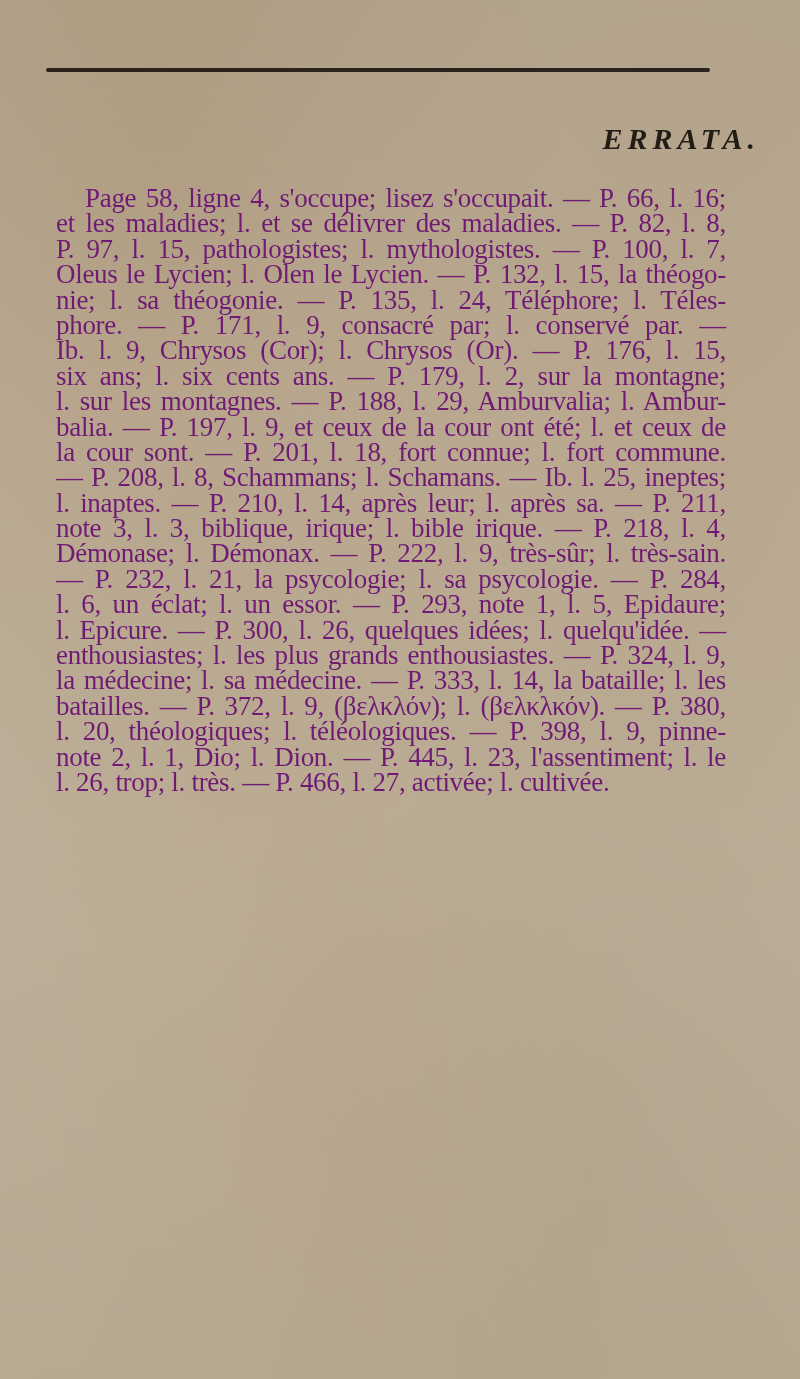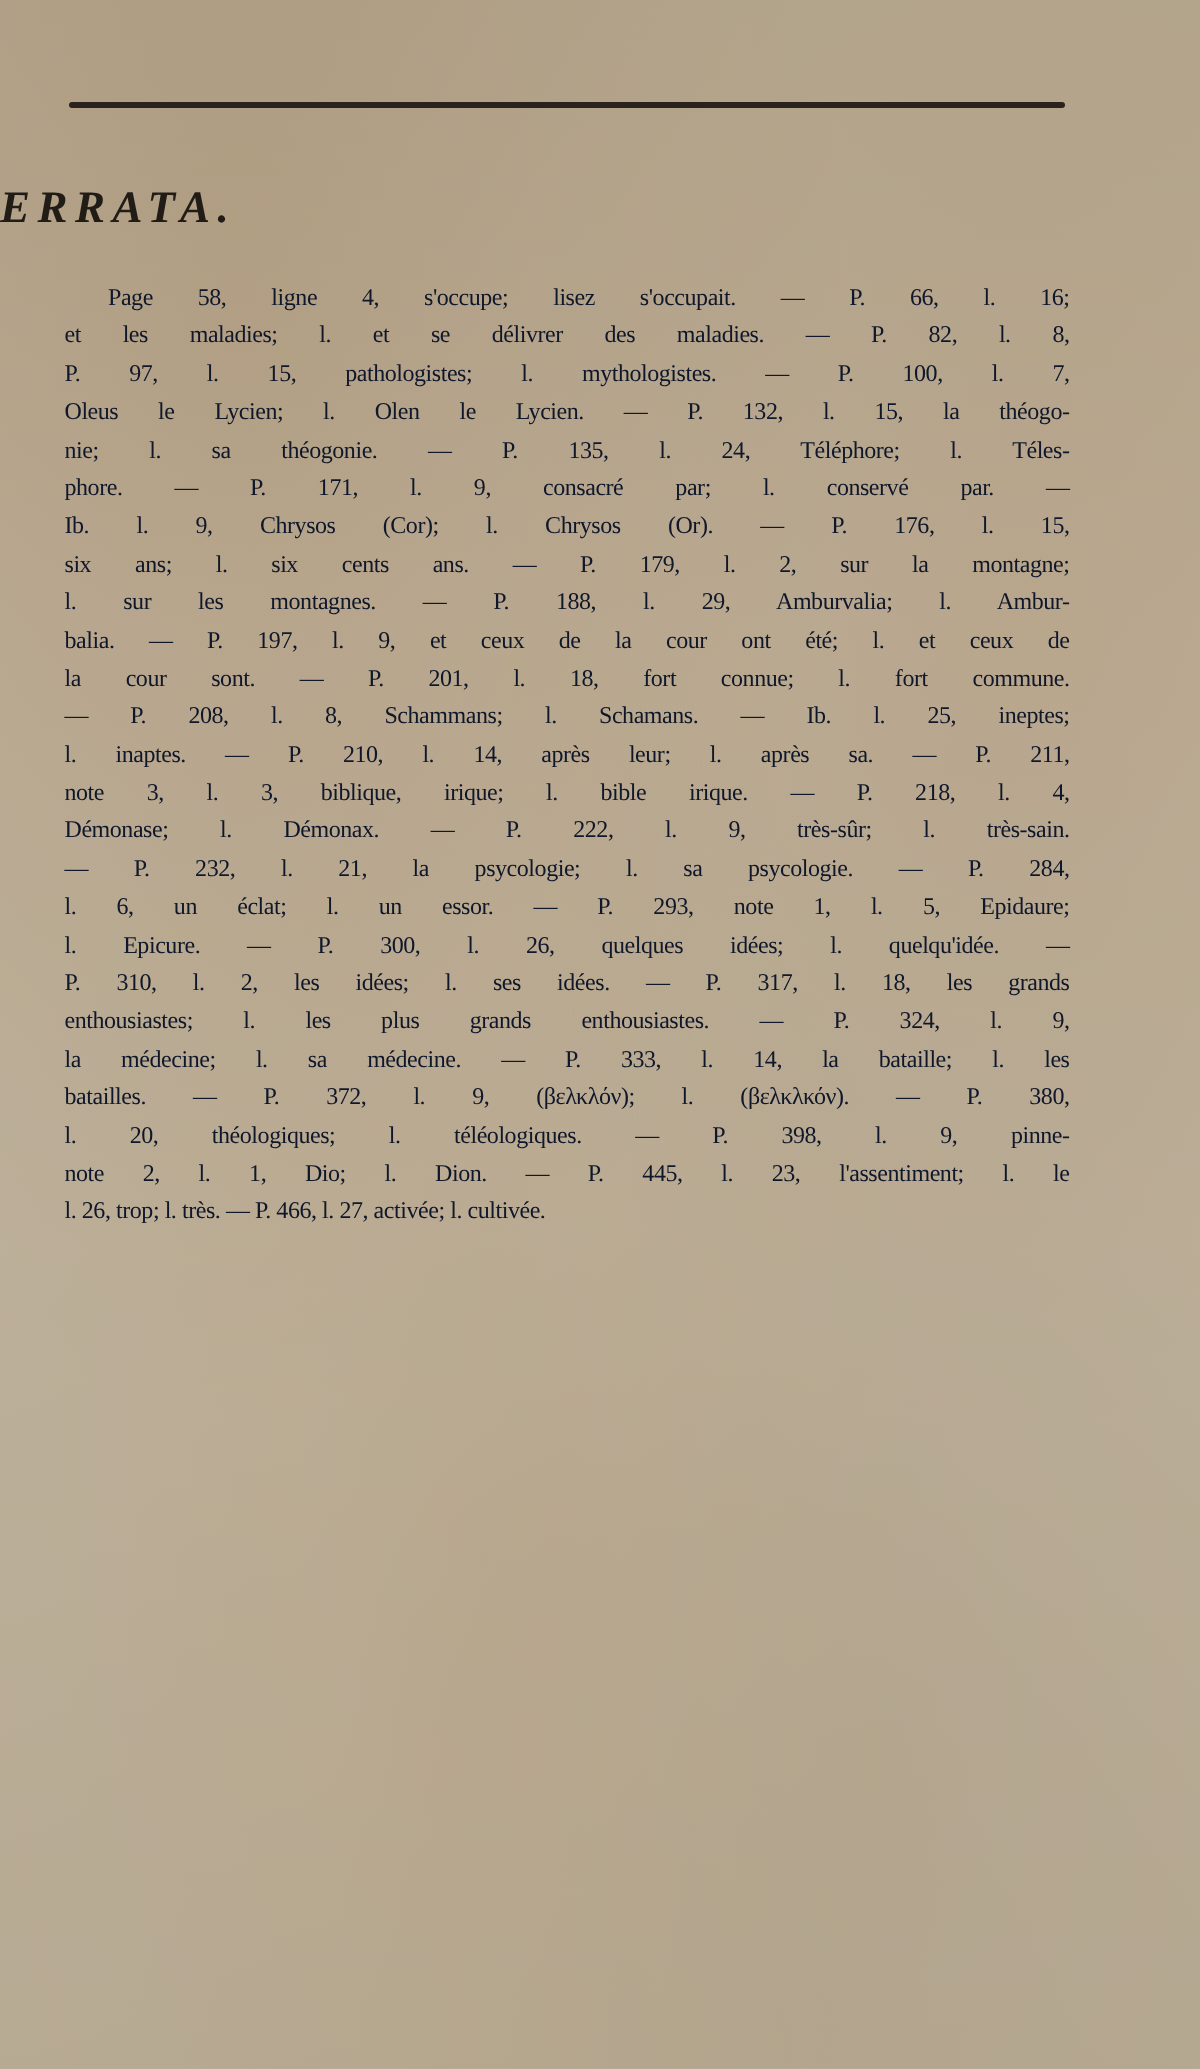--- a/index.html
+++ b/index.html
@@ -32,35 +32,35 @@
     width: 664px;
     height: 4px;
     background: #2a231d;
     border-radius: 2px;
   }
   .title {
     position: absolute;
     top: 122px;
     left: 0;
     width: 760px;
-    text-align: left;
+    text-align: right;
     font-size: 30px;
     font-weight: bold;
     font-style: italic;
     letter-spacing: 5px;
     color: #221c17;
   }
   .errata {
     position: absolute;
-    left: 43px;
+    left: 56px;
     top: 186px;
     width: 670px;
-    font-size: 16px;
+    font-size: 27px;
     line-height: 25.4px;
-    color: #0f172a;
+    color: #701a75;
     letter-spacing: -0.3px;
   }
   .line {
     display: block;
     white-space: nowrap;
     text-align: justify;
     text-align-last: justify;
     height: 25.4px;
     overflow: visible;
   }
@@ -90,20 +90,19 @@
   <span class="line">l. sur les montagnes. — P. 188, l. 29, Amburvalia; l. Ambur-</span>
   <span class="line">balia. — P. 197, l. 9, et ceux de la cour ont été; l. et ceux de</span>
   <span class="line">la cour sont. — P. 201, l. 18, fort connue; l. fort commune.</span>
   <span class="line">— P. 208, l. 8, Schammans; l. Schamans. — Ib. l. 25, ineptes;</span>
   <span class="line">l. inaptes. — P. 210, l. 14, après leur; l. après sa. — P. 211,</span>
   <span class="line">note 3, l. 3, biblique, irique; l. bible irique. — P. 218, l. 4,</span>
   <span class="line">Démonase; l. Démonax. — P. 222, l. 9, très-sûr; l. très-sain.</span>
   <span class="line">— P. 232, l. 21, la psycologie; l. sa psycologie. — P. 284,</span>
   <span class="line">l. 6, un éclat; l. un essor. — P. 293, note 1, l. 5, Epidaure;</span>
   <span class="line">l. Epicure. — P. 300, l. 26, quelques idées; l. quelqu'idée. —</span>
-  <span class="line">P. 310, l. 2, les idées; l. ses idées. — P. 317, l. 18, les grands</span>
   <span class="line">enthousiastes; l. les plus grands enthousiastes. — P. 324, l. 9,</span>
   <span class="line">la médecine; l. sa médecine. — P. 333, l. 14, la bataille; l. les</span>
   <span class="line">batailles. — P. 372, l. 9, (βελκλόν); l. (βελκλκόν). — P. 380,</span>
   <span class="line">l. 20, théologiques; l. téléologiques. — P. 398, l. 9, pinne-</span>
   <span class="line">note 2, l. 1, Dio; l. Dion. — P. 445, l. 23, l'assentiment; l. le</span>
   <span class="line last">l. 26, trop; l. très. — P. 466, l. 27, activée; l. cultivée.</span>
 </div>
 
 </body></html>

